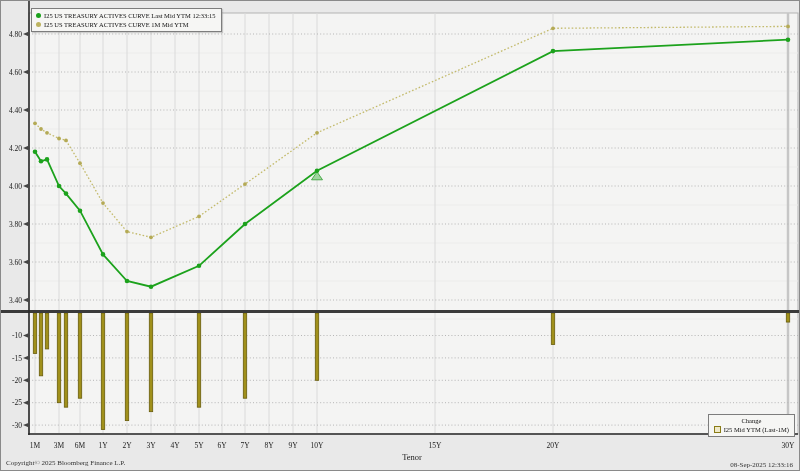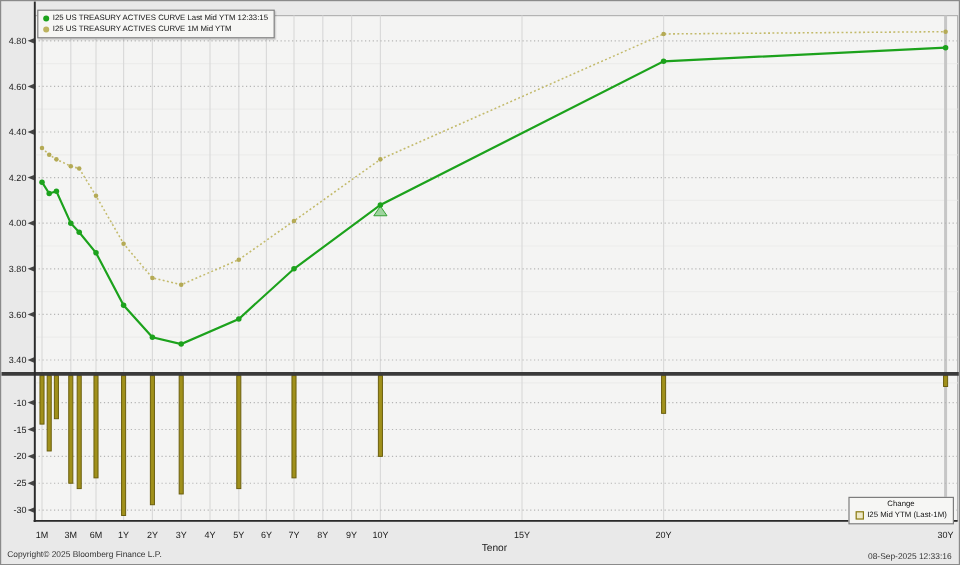--- a/index.html
+++ b/index.html
@@ -1,18 +1,18 @@
 <!DOCTYPE html>
 <html><head>
 <meta charset="utf-8">
 <style>
   html,body{margin:0;padding:0;}
   #app{position:relative;width:800px;height:471px;background:#e9e9e9;
        border:1px solid #8a8a8a;box-sizing:border-box;overflow:hidden;
-       font-family:Liberation Sans, sans-serif;padding-left:20px;-webkit-font-smoothing:antialiased;}
+       font-family:Liberation Serif, serif;padding-left:20px;-webkit-font-smoothing:antialiased;}
   #chart-svg{position:absolute;left:0;top:0;}
   .legend-top{position:absolute;left:30px;top:7px;background:#f6f6f4;border:1px solid #7d7d7d;
       padding:2px 5px 2px 4px;z-index:5;box-shadow:1px 1px 1px rgba(0,0,0,.15);}
   .legend-row{display:flex;align-items:center;gap:3px;font-size:6.5px;line-height:9px;color:#111;white-space:nowrap;}
   .dot{width:5px;height:5px;border-radius:50%;display:inline-block;flex:0 0 auto;}
   .dot-last{background:#1ca21c;}
   .dot-1m{background:#bdb35f;}
   .legend-bottom{position:absolute;right:4px;top:413px;background:#f6f6f4;border:1px solid #7d7d7d;
       padding:2px 5px;z-index:5;text-align:center;}
   .legend-bottom .t{font-size:6.5px;line-height:8px;color:#111;}

